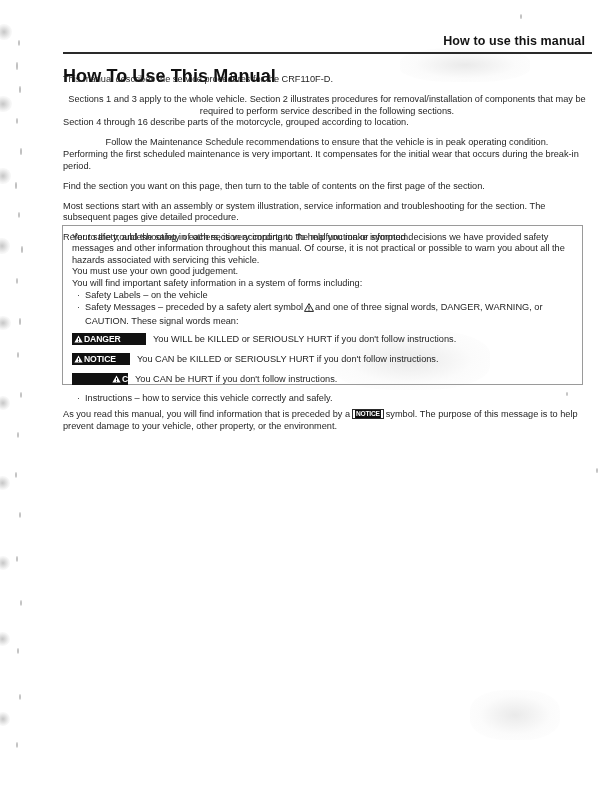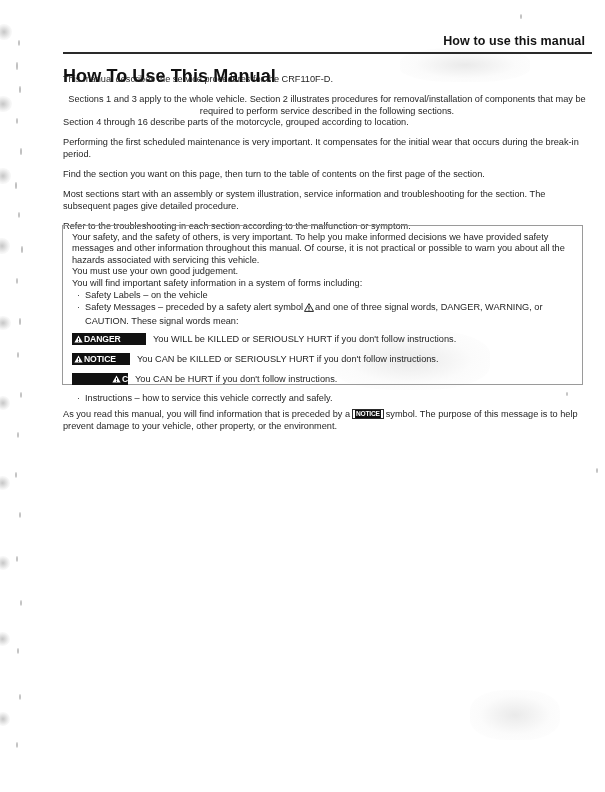--- a/index.html
+++ b/index.html
@@ -255,20 +255,21 @@
   <div class="header-rule"></div>
 
   <h1 class="doc-title">How To Use This Manual</h1>
 
   <div class="body-area">
     <p class="para">This manual describes the service procedures for the CRF110F-D.</p>
 
     <p class="para tight">Sections 1 and 3 apply to the whole vehicle. Section 2 illustrates procedures for removal/installation of components that may be required to perform service described in the following sections.</p>
     <p class="para">Section 4 through 16 describe parts of the motorcycle, grouped according to location.</p>
 
+    <p class="para tight">Follow the Maintenance Schedule recommendations to ensure that the vehicle is in peak operating condition.</p>
     <p class="para">Performing the first scheduled maintenance is very important. It compensates for the initial wear that occurs during the break-in period.</p>
 
     <p class="para">Find the section you want on this page, then turn to the table of contents on the first page of the section.</p>
     <p class="para">Most sections start with an assembly or system illustration, service information and troubleshooting for the section. The subsequent pages give detailed procedure.</p>
     <p class="para">Refer to the troubleshooting in each section according to the malfunction or symptom.</p>
   </div>
 
   <div class="safety-box">
     <div class="safety-inner">
 

